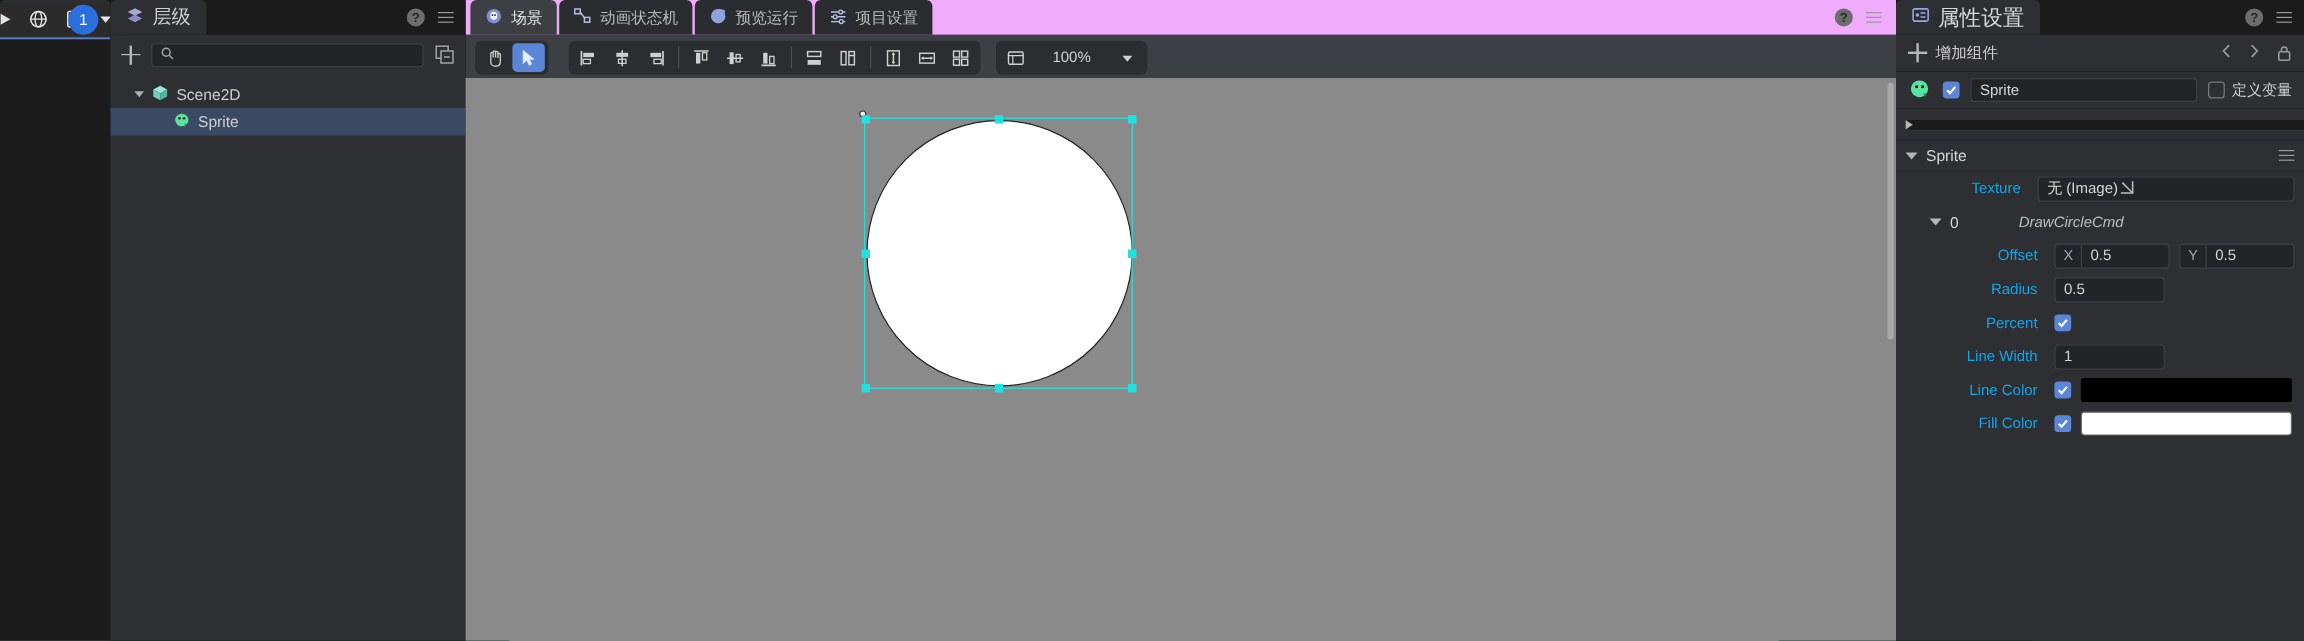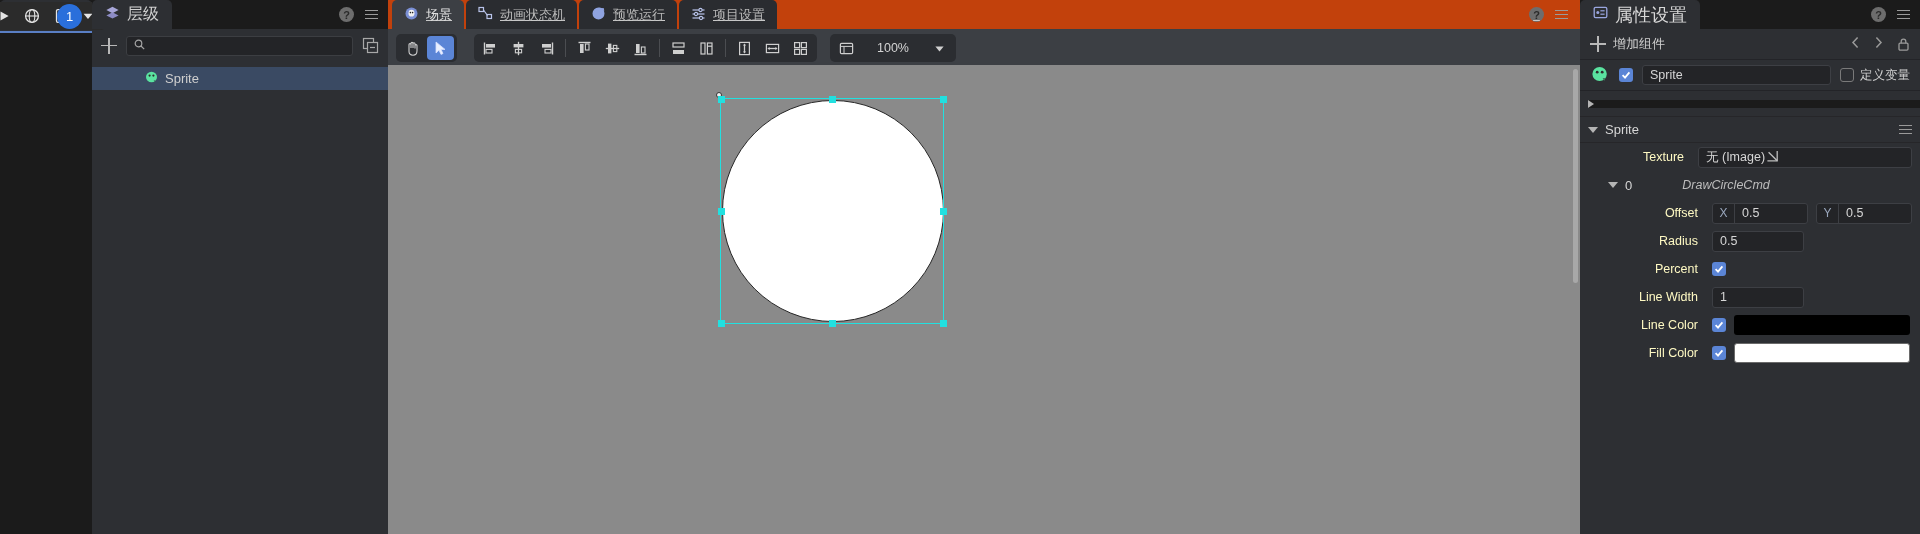--- a/index.html
+++ b/index.html
@@ -91,21 +91,21 @@
     height:23px; display:flex; align-items:center; gap:6px; padding-left:20px; color:#cfcfcf;
     font-size:13px;
   }
   .tree-row.depth2 { padding-left:52px; }
   .tree-row.selected { background:#3a4a63; }
   .caret { width:0;height:0; border-left:5px solid #b0b0b0; border-top:3.6px solid transparent; border-bottom:3.6px solid transparent; }
   .caret.open { border-left:4.6px solid transparent; border-right:4.6px solid transparent; border-top:5.5px solid #b0b0b0; border-bottom:none; }
 
   
   .center { flex:1 1 auto; display:flex; flex-direction:column; min-width:0; background:#1b1b1b; }
-  .center-tabbar { height:29px; display:flex; align-items:stretch; gap:2px; background:#c2410c; padding-left:4px;text-decoration:underline; }
+  .center-tabbar { height:29px; display:flex; align-items:stretch; gap:2px; background:#f0abfc; padding-left:4px; }
   .ctab {
     background:#2a2c30; border-radius:5px 5px 0 0; display:flex; align-items:center; gap:7px;
     padding:0 12px; color:#b9b9b9; font-size:13px;
   }
   .ctab.active { background:#3c3f44; color:#e2e2e2; }
   .ctab-right { margin-left:auto; display:flex; align-items:center; gap:11px; padding-right:12px; }
 
   .viewport-wrap { flex:1 1 auto; background:#3c3f44; display:flex; flex-direction:column; min-height:0; padding-top:0; }
   .scene-toolbar {
     height:36px; display:flex; align-items:center; gap:4px; padding:2px 8px 0 8px;
@@ -187,21 +187,21 @@
     border-bottom:1px solid #262629; color:#d6d6d6; font-size:13px;
   }
   .sect-row .ham { margin-left:auto; }
   .tri { width:0;height:0; }
   .tri.right { border-left:6px solid #b5b5b5; border-top:4.2px solid transparent; border-bottom:4.2px solid transparent; }
   .tri.down { border-left:5.2px solid transparent; border-right:5.2px solid transparent; border-top:6px solid #b5b5b5; }
 
   .prop-row {
     height:28px; display:flex; align-items:center; padding:0 8px 0 0; gap:0;
   }
-  .prop-label { width:118px; flex:0 0 118px; text-align:right; padding-right:14px; color:#fef9c3; font-size:12.5px; }
+  .prop-label { width:118px; flex:0 0 118px; text-align:right; padding-right:14px; color:#0ea5e9; font-size:12.5px; }
   .prop-label.ind { width:132px; flex:0 0 132px; }
   .field {
     height:21px; background:#232427; border:1px solid #3d3f44; border-radius:3px;
     display:flex; align-items:center; color:#d6d6d6; font-size:12.5px; padding:0 7px;
   }
   .field.tex { flex:1 1 auto; padding-right:5px; }
   .field.num { width:92px; flex:0 0 92px; }
   .xy { display:flex; align-items:center; gap:0; flex:1 1 auto; }
   .xy-item {
     display:flex; align-items:center; height:21px; background:#232427;
@@ -302,20 +302,31 @@
           <div class="dup-btn">
             <svg width="17" height="17" viewBox="0 0 17 17">
               <rect x="1.5" y="1.5" width="10" height="10" fill="none" stroke="#a8a8a8" stroke-width="1.2"></rect>
               <rect x="5.5" y="5.5" width="10" height="10" fill="#2d2f33" stroke="#a8a8a8" stroke-width="1.2"></rect>
               <line x1="8" y1="10.5" x2="13" y2="10.5" stroke="#a8a8a8" stroke-width="1.2"></line>
             </svg>
           </div>
         </div>
 
         <div class="tree">
+          <div class="tree-row">
+            <span class="caret open"></span>
+            <span>
+              <svg width="15" height="15" viewBox="0 0 15 15">
+                <polygon points="7.5,1.5 13.3,4.6 7.5,7.8 1.7,4.6" fill="#9ee6d8"></polygon>
+                <polygon points="1.7,4.6 7.5,7.8 7.5,13.6 1.7,10.4" fill="#6fcdb8"></polygon>
+                <polygon points="13.3,4.6 13.3,10.4 7.5,13.6 7.5,7.8" fill="#54b39e"></polygon>
+              </svg>
+            </span>
+            <span>Scene2D</span>
+          </div>
           <div class="tree-row depth2 selected">
             <span>
               <svg width="15" height="15" viewBox="0 0 15 15">
                 <ellipse cx="7.5" cy="7" rx="5.5" ry="5.3" fill="#5ae3a0"></ellipse>
                 <circle cx="5.6" cy="5.6" r="1.1" fill="#2e2e2e"></circle>
                 <circle cx="9.4" cy="5.6" r="1.1" fill="#2e2e2e"></circle>
                 <path d="M9.6 10.2 l2 0 l-1 2 z" fill="#3f7d60"></path>
               </svg>
             </span>
             <span>Sprite</span>

